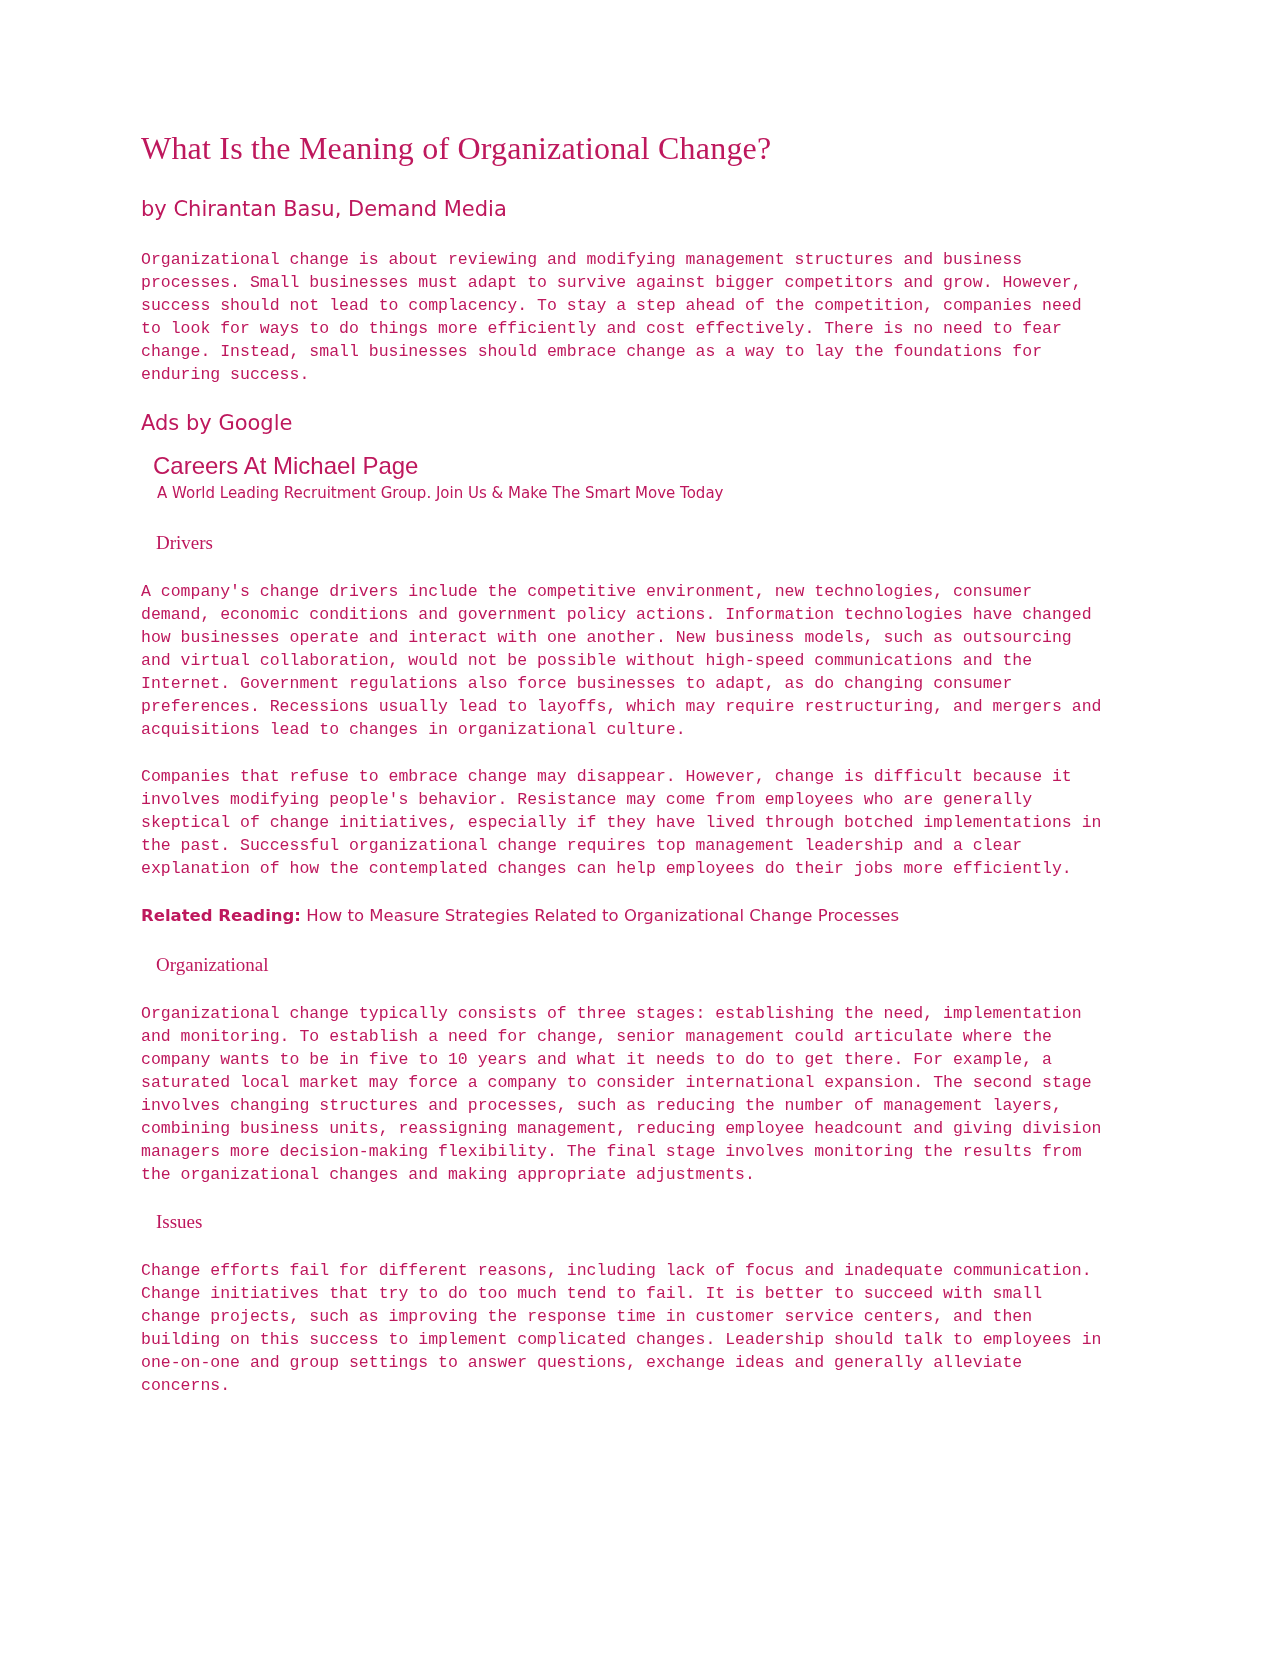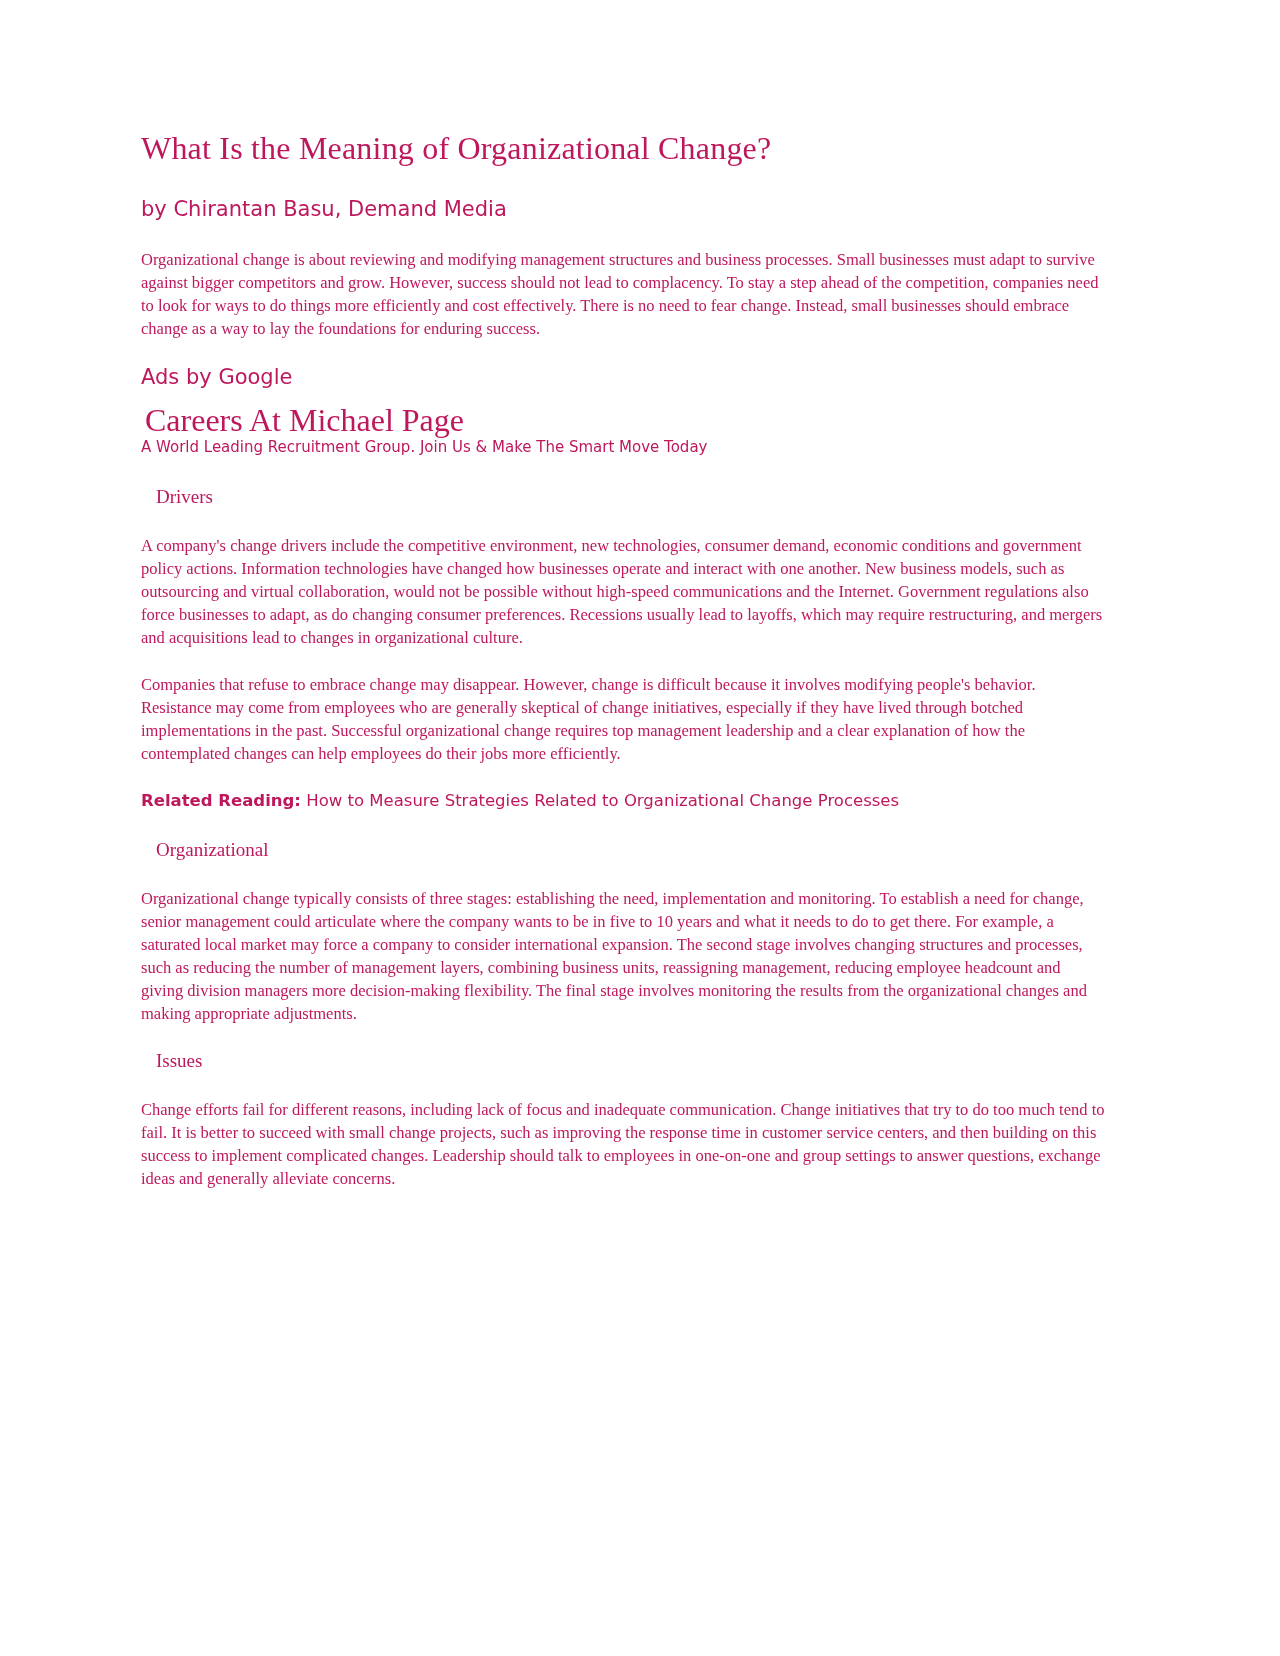--- a/index.html
+++ b/index.html
@@ -29,47 +29,47 @@
     margin: 0 0 30px 0;
     letter-spacing: 0.2px;
   }
   .byline {
     font-family: "DejaVu Sans", sans-serif;
     font-size: 21px;
     line-height: 26px;
     margin: 16px 0 26px 0;
   }
   .body-para {
-    font-family: Liberation Serif, serif;
+    font-family: Liberation Mono, monospace;
     font-size: 16.5px;
     line-height: 23px;
     margin: 0 0 24px 0;
     max-width: 965px;
   }
   .ad-block {
     margin: 0 0 28px 0;
   }
   .ad-label {
     font-family: "DejaVu Sans", sans-serif;
     font-size: 21px;
     line-height: 26px;
     margin: 4px 0 16px 0;
   }
   .ad-headline {
-    font-family: Liberation Serif, serif;
-    font-size: 32px;
+    font-family: Liberation Sans, sans-serif;
+    font-size: 24px;
     line-height: 28px;
-    margin: 0 0 4px 4px;
+    margin: 0 0 4px 12px;
     cursor: pointer;
   }
   .ad-desc {
     font-family: "DejaVu Sans", sans-serif;
     font-size: 15px;
     line-height: 19px;
-    margin: 0 0 2px 0;
+    margin: 0 0 2px 16px;
   }
   .ad-url {
     font-family: "DejaVu Sans", sans-serif;
     font-size: 22px;
     line-height: 27px;
     margin: 0 0 0 0;
     cursor: pointer;
   }
   .section-heading {
     font-family: "Liberation Serif", serif;

